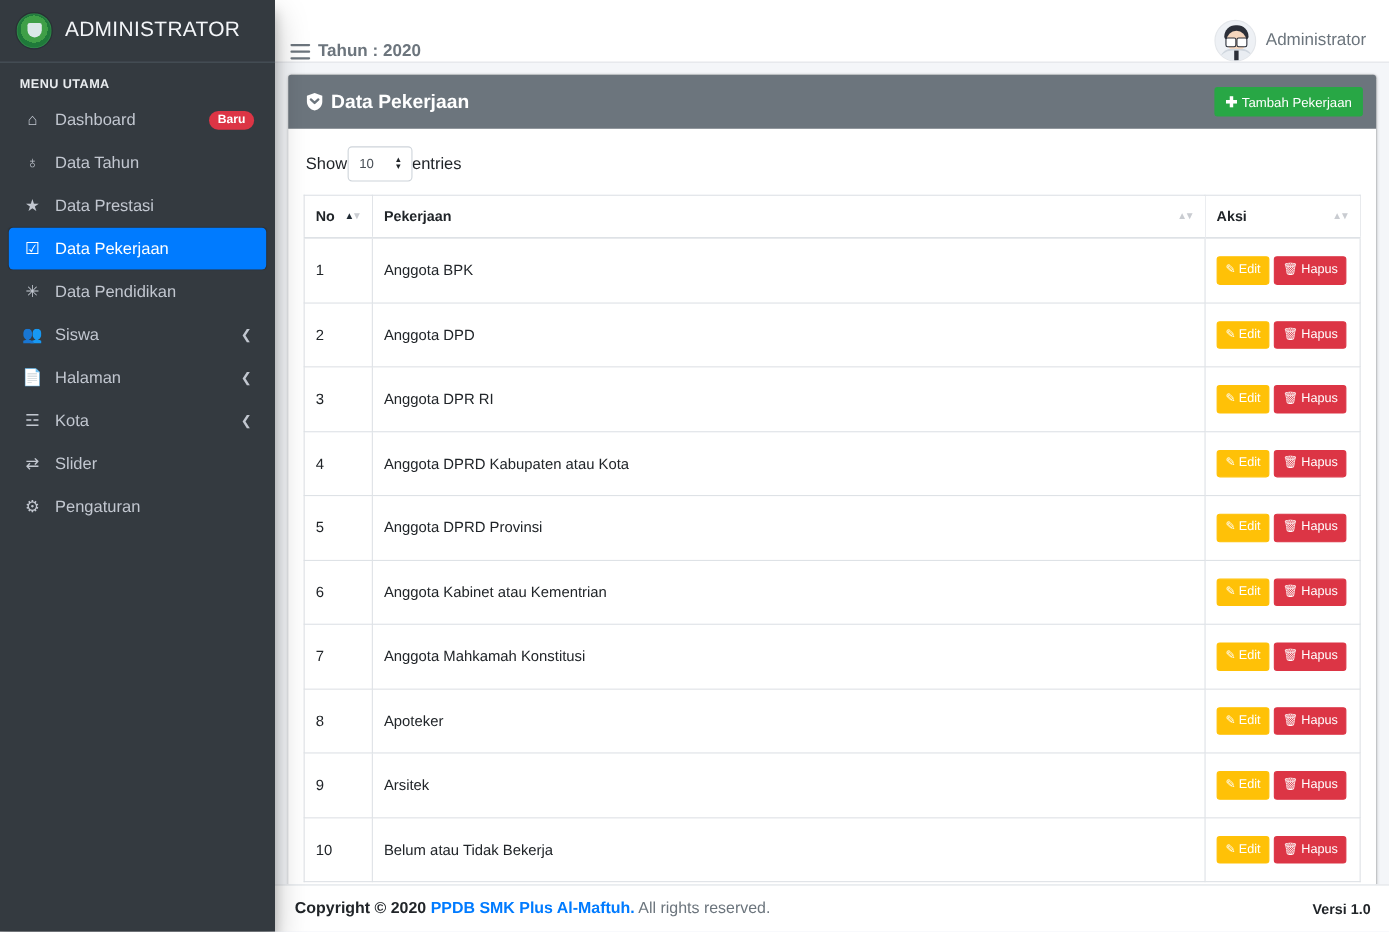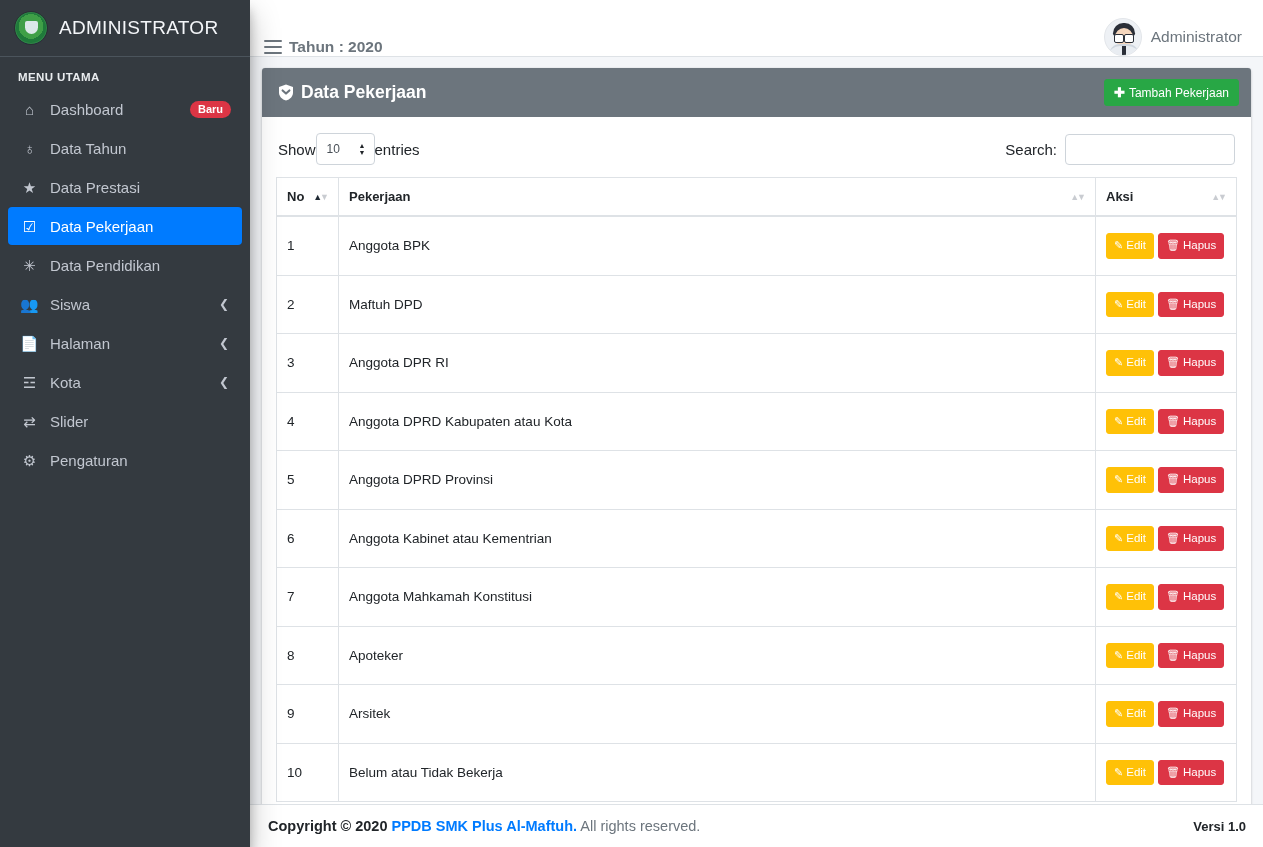--- a/index.html
+++ b/index.html
@@ -322,24 +322,20 @@
             <label class="dt-length">
               <span>Show</span>
               <span class="select-wrap">
                 <select class="dt-select" id="len-select"><option value="10">10</option><option value="25">25</option><option value="50">50</option><option value="100">100</option></select>
                 <span class="select-arrows">
                     <span>▲</span>
                     <span>▼</span>
                   </span>
               </span>
               <span>entries</span>
-            </label>
-            <label class="dt-filter">
-              <span>Search:</span>
-              <input class="dt-search" type="search" id="search-input" placeholder="" style="">
             </label>
           </div>
 
           <table class="dt">
             <thead>
               <tr>
                 <th class="col-no sorting-asc">
                   <span>No</span>
                   <span class="sort-ind">
                       <span class="up">▲</span>
@@ -374,21 +370,21 @@
                       </button>
                       <button class="btn-del">
                         <span class="mini-icon">🗑</span>
                         <span>Hapus</span>
                       </button>
                     </div>
                   </td>
                 </tr>
                 <tr>
                   <td class="col-no">2</td>
-                  <td>Maftuh DPD</td>
+                  <td>Anggota DPD</td>
                   <td class="col-aksi">
                     <div class="actions">
                       <button class="btn-edit">
                         <span class="mini-icon">✎</span>
                         <span>Edit</span>
                       </button>
                       <button class="btn-del">
                         <span class="mini-icon">🗑</span>
                         <span>Hapus</span>
                       </button>

